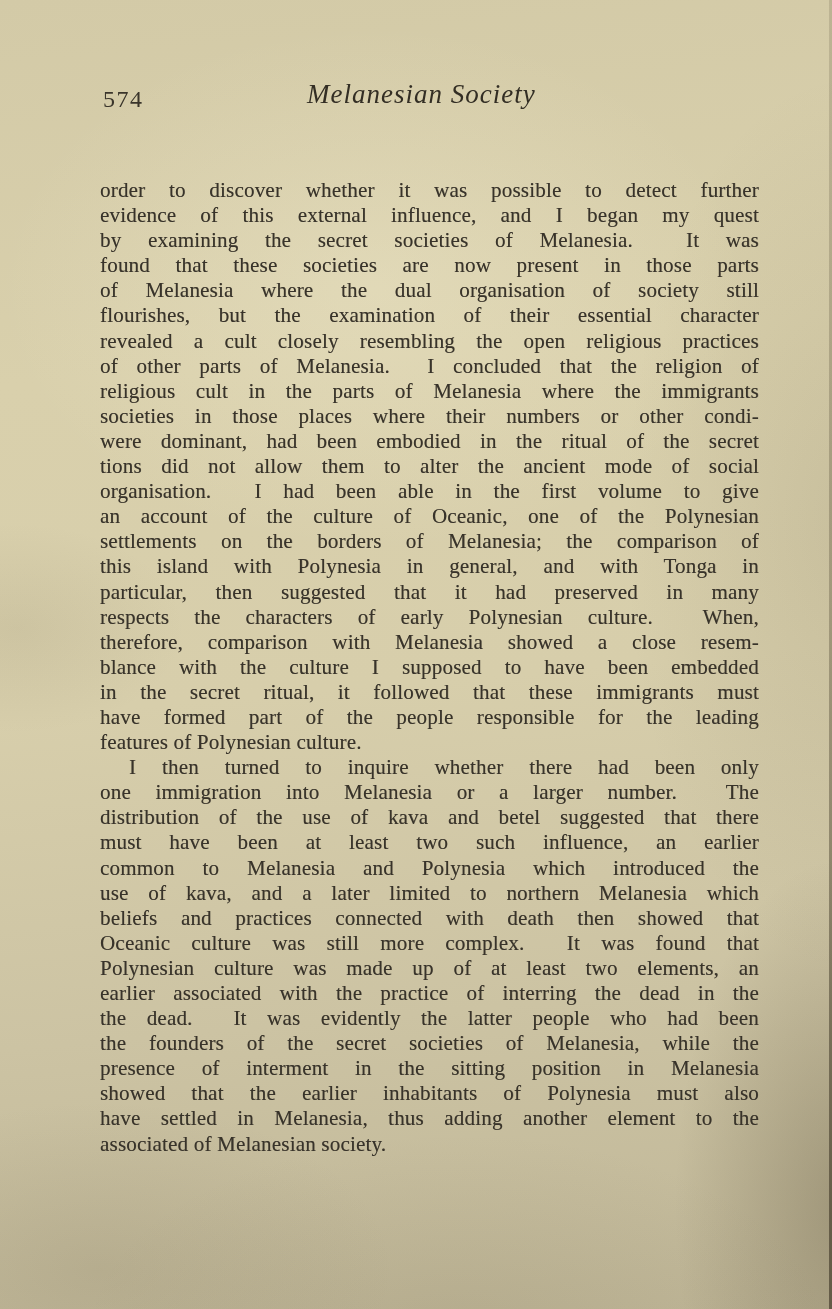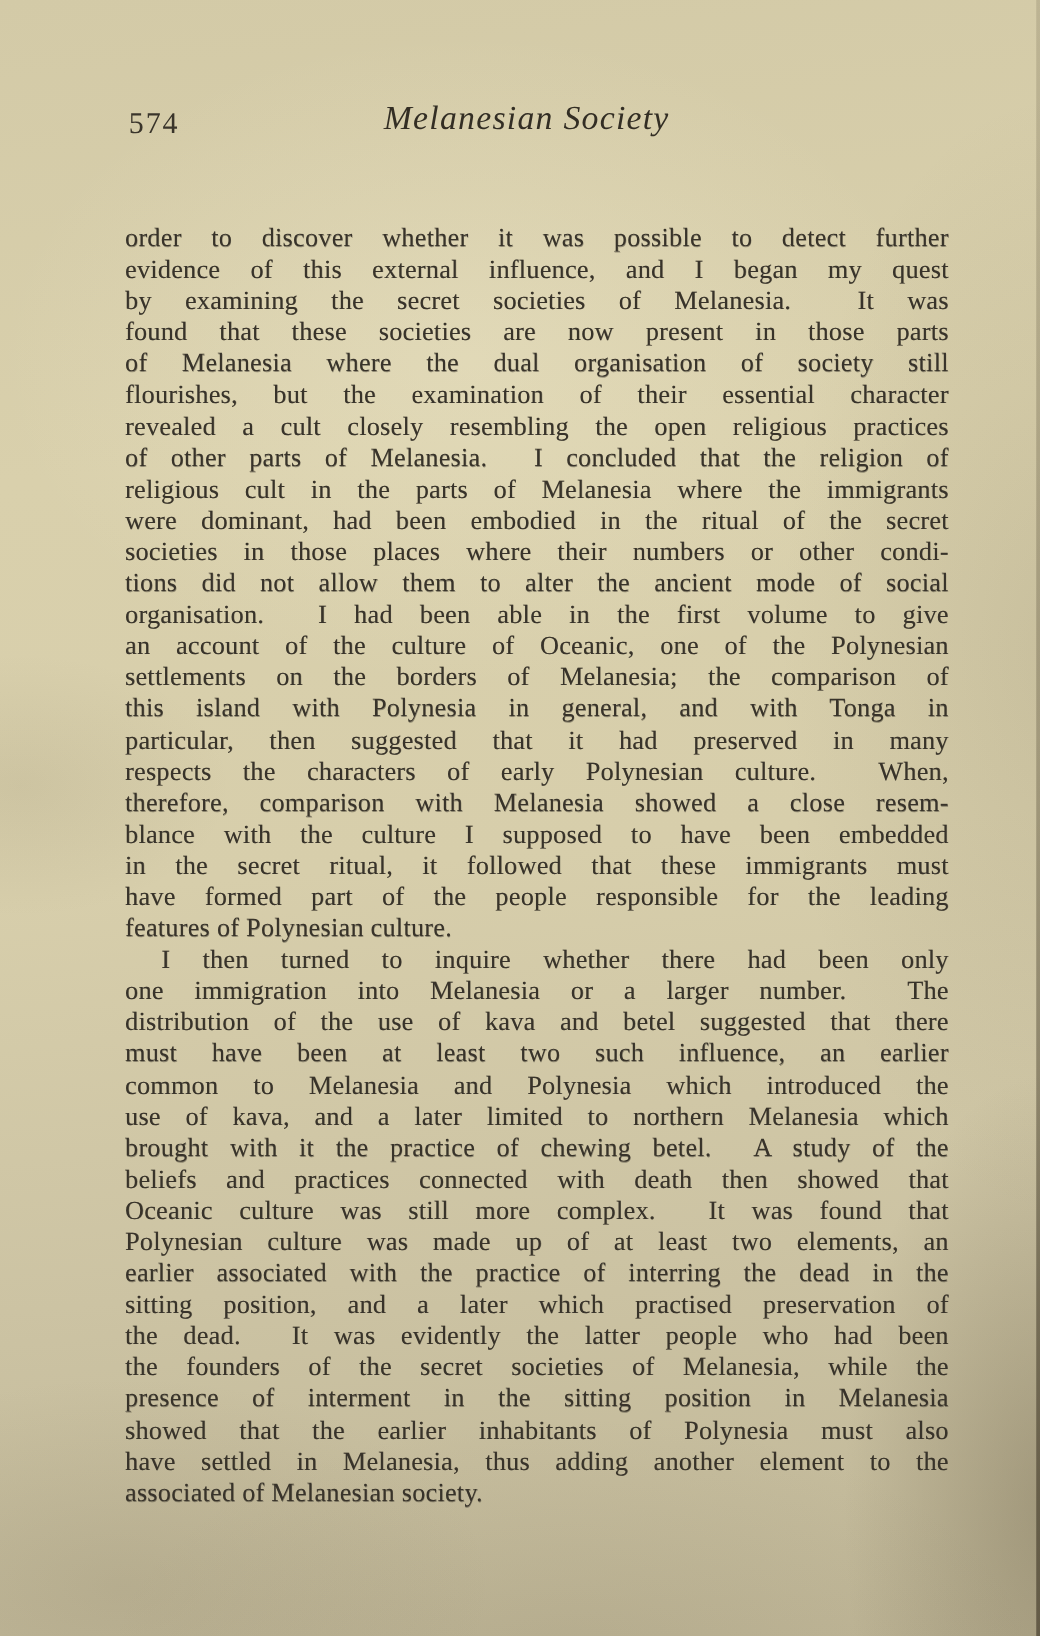--- a/index.html
+++ b/index.html
@@ -92,48 +92,46 @@
     <div class="para">
         <div class="line">order to discover whether it was possible to detect further</div>
         <div class="line">evidence of this external influence, and I began my quest</div>
         <div class="line">by examining the secret societies of Melanesia.&nbsp; It was</div>
         <div class="line">found that these societies are now present in those parts</div>
         <div class="line">of Melanesia where the dual organisation of society still</div>
         <div class="line">flourishes, but the examination of their essential character</div>
         <div class="line">revealed a cult closely resembling the open religious practices</div>
         <div class="line">of other parts of Melanesia.&nbsp; I concluded that the religion of</div>
         <div class="line">religious cult in the parts of Melanesia where the immigrants</div>
+        <div class="line">societies in those places where their numbers or other condi-</div>
         <div class="line">were dominant, had been embodied in the ritual of the secret</div>
-        <div class="line">societies in those places where their numbers or other condi-</div>
         <div class="line">tions did not allow them to alter the ancient mode of social</div>
         <div class="line">organisation.&nbsp; I had been able in the first volume to give</div>
         <div class="line">an account of the culture of Oceanic, one of the Polynesian</div>
         <div class="line">settlements on the borders of Melanesia; the comparison of</div>
         <div class="line">this island with Polynesia in general, and with Tonga in</div>
         <div class="line">particular, then suggested that it had preserved in many</div>
         <div class="line">respects the characters of early Polynesian culture.&nbsp; When,</div>
         <div class="line">therefore, comparison with Melanesia showed a close resem-</div>
         <div class="line">blance with the culture I supposed to have been embedded</div>
         <div class="line">in the secret ritual, it followed that these immigrants must</div>
         <div class="line">have formed part of the people responsible for the leading</div>
         <div class="line last">features of Polynesian culture.</div>
       </div>
     <div class="para">
         <div class="line indent">I then turned to inquire whether there had been only</div>
         <div class="line">one immigration into Melanesia or a larger number.&nbsp; The</div>
         <div class="line">distribution of the use of kava and betel suggested that there</div>
         <div class="line">must have been at least two such influence, an earlier</div>
         <div class="line">common to Melanesia and Polynesia which introduced the</div>
         <div class="line">use of kava, and a later limited to northern Melanesia which</div>
-        <div class="line">brought with it the practice of chewing betel.&nbsp; A study of the</div>
         <div class="line">beliefs and practices connected with death then showed that</div>
         <div class="line">Oceanic culture was still more complex.&nbsp; It was found that</div>
         <div class="line">Polynesian culture was made up of at least two elements, an</div>
         <div class="line">earlier associated with the practice of interring the dead in the</div>
-        <div class="line">sitting position, and a later which practised preservation of</div>
         <div class="line">the dead.&nbsp; It was evidently the latter people who had been</div>
         <div class="line">the founders of the secret societies of Melanesia, while the</div>
         <div class="line">presence of interment in the sitting position in Melanesia</div>
         <div class="line">showed that the earlier inhabitants of Polynesia must also</div>
         <div class="line">have settled in Melanesia, thus adding another element to the</div>
         <div class="line last">associated of Melanesian society.</div>
       </div>
   </div>
 
   <div class="edge-right"></div>

